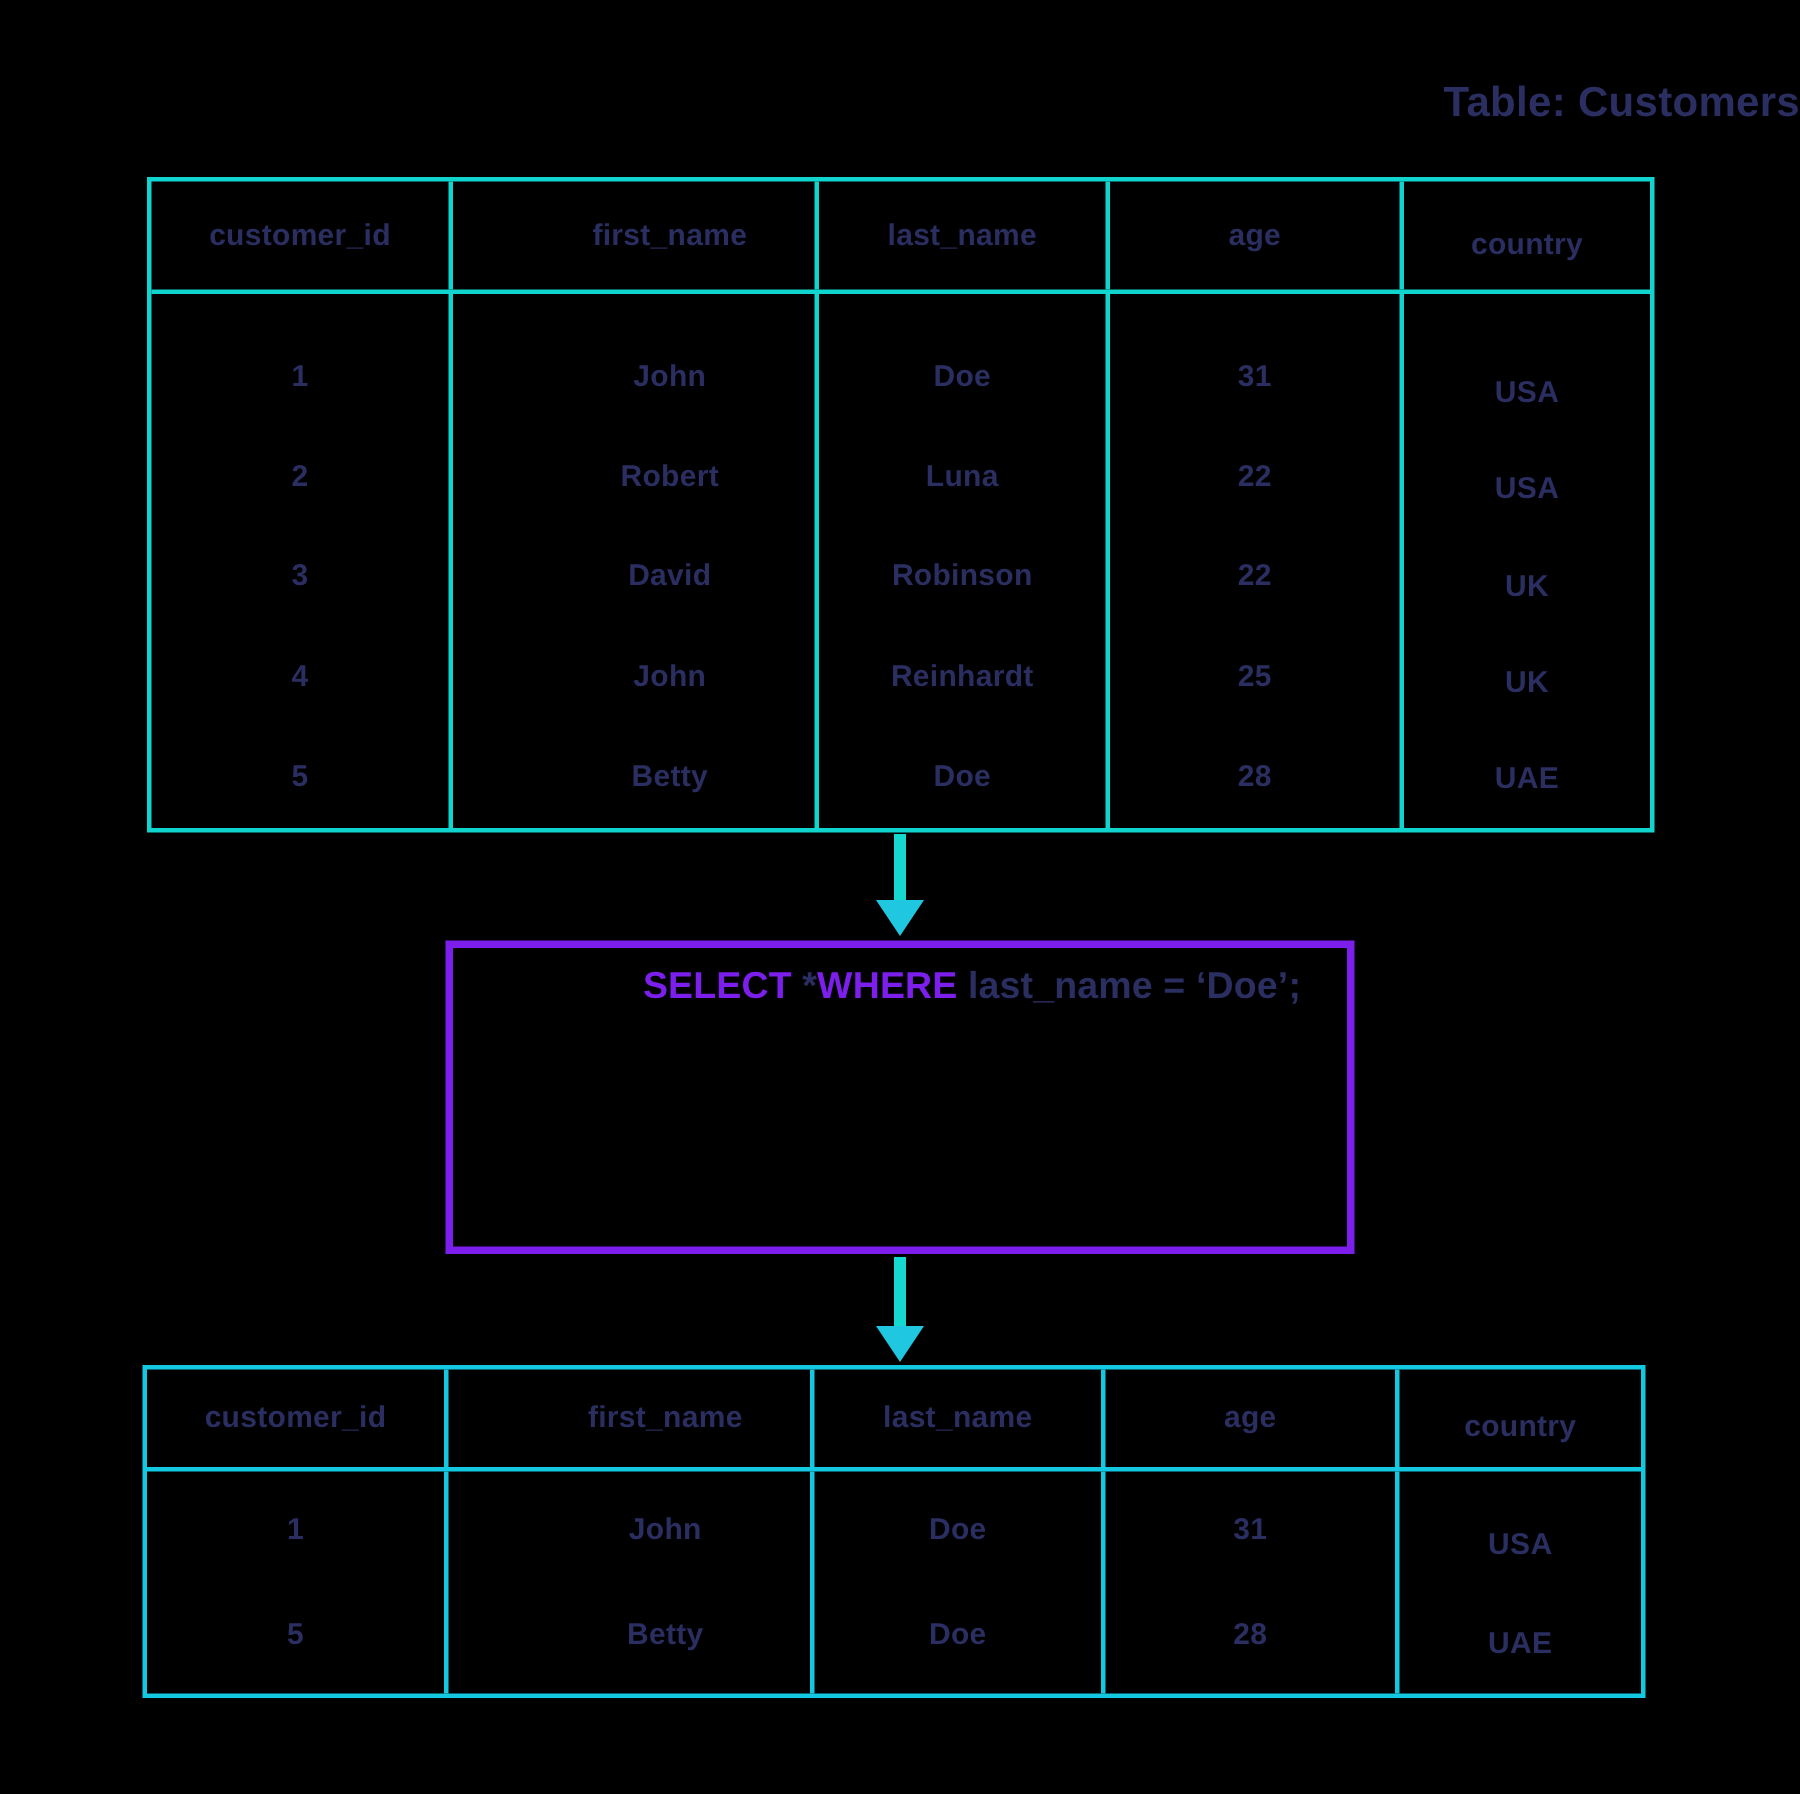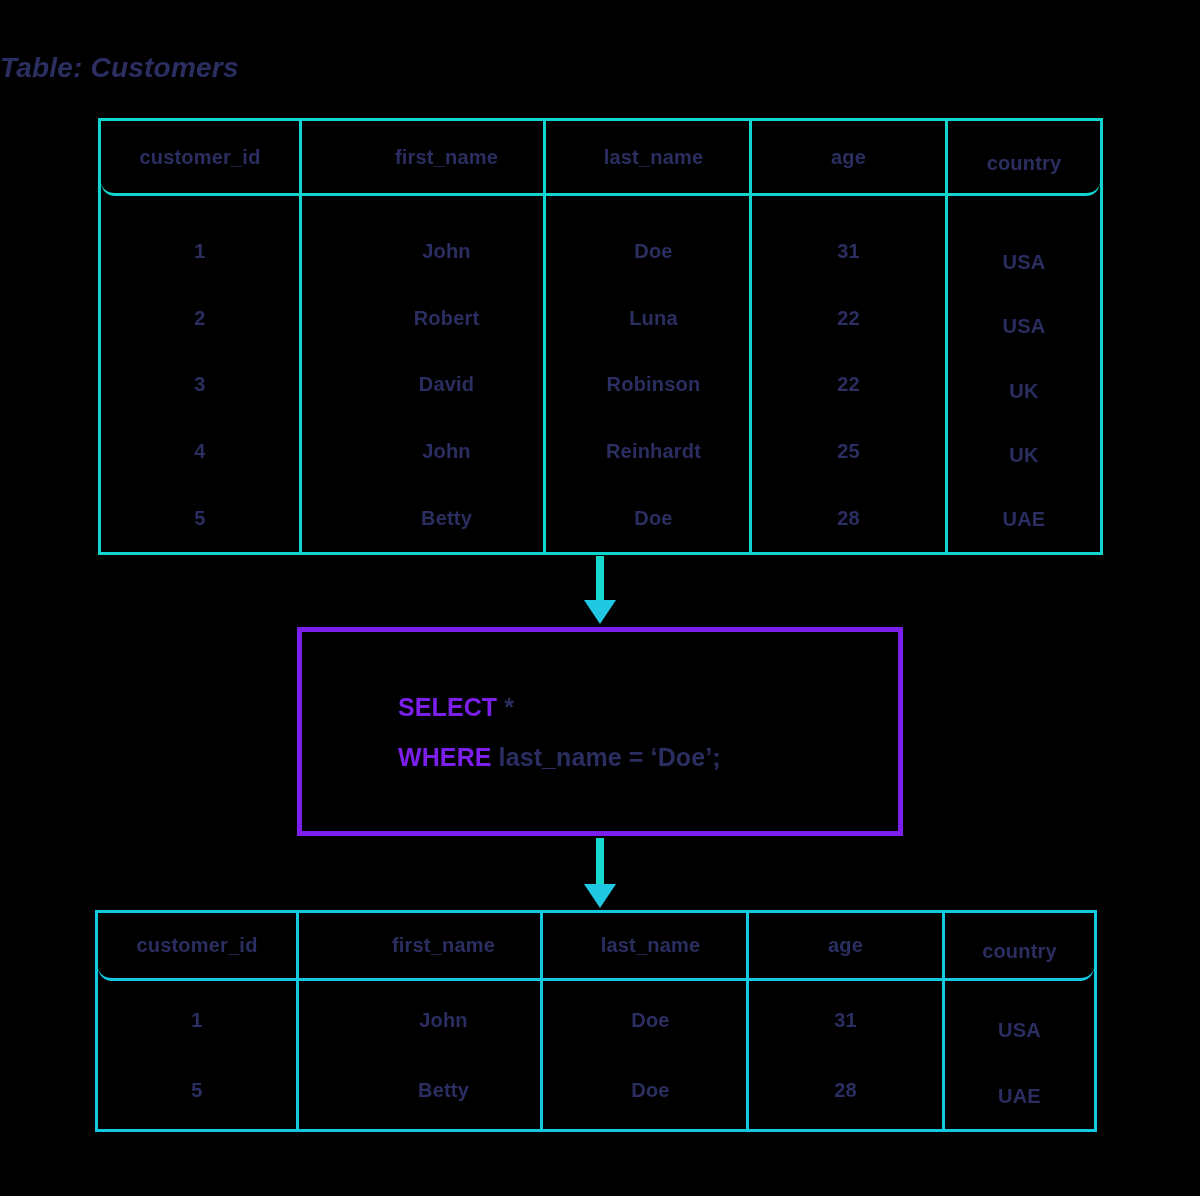--- a/index.html
+++ b/index.html
@@ -15,39 +15,37 @@
     font-family: "Liberation Sans", sans-serif;
     -webkit-font-smoothing: antialiased;
   }
 
   
   .page-title {
     position: absolute;
     left: 0;
     top: 52px;
     width: 1200px;
-    text-align: left;
+    text-align: right;
     color: #2b2e60;
     font-size: 28px;
     font-weight: 700;
     letter-spacing: 0.2px;
-    font-style: italic;
   }
 
   
   .db-table {
     position: absolute;
     box-sizing: border-box;
     border: 3px solid var(--edge);
   }
   .db-table .thead {
     display: flex;
     box-sizing: border-box;
     border-bottom: 3px solid var(--edge);
-    border-radius: 14px;
   }
   .db-table .tbody {
     display: flex;
     box-sizing: border-box;
   }
   .db-table .col {
     box-sizing: border-box;
     border-right: 3px solid var(--edge);
     display: flex;
     flex-direction: column;
@@ -101,21 +99,21 @@
   }
   #result-table .thead { height: 68px; }
   #result-table .tbody { height: 148px; }
   #result-table .hcell { height: 100%; }
   #result-table .cell { height: 70px; }
   #result-table .tbody .col { padding-top: 4px; }
 
   
   .c0 { width: 201px; }
   .c1 { width: 196px; margin-left: 48px; }
-  .c2 { width: 194px; margin-left: 12px; }
+  .c2 { width: 194px; }
   .c3 { width: 196px; }
   .c4 { flex: 1 1 auto; }
 
   
   .arrow {
     position: absolute;
     width: 40px;
   }
   .arrow .shaft {
     position: absolute;
@@ -151,21 +149,21 @@
   
   #query-box {
     position: absolute;
     box-sizing: border-box;
     left: 297px;
     top: 627px;
     width: 606px;
     height: 209px;
     border: 5px solid #7c1fec;
     display: flex;
-    flex-direction: column;
+    flex-direction: row;
     justify-content: center;
     padding-left: 96px;
   }
   .sql-line {
     color: #2b2e60;
     font-size: 25px;
     font-weight: 600;
     line-height: 50px;
     white-space: pre;
     letter-spacing: 0.1px;

